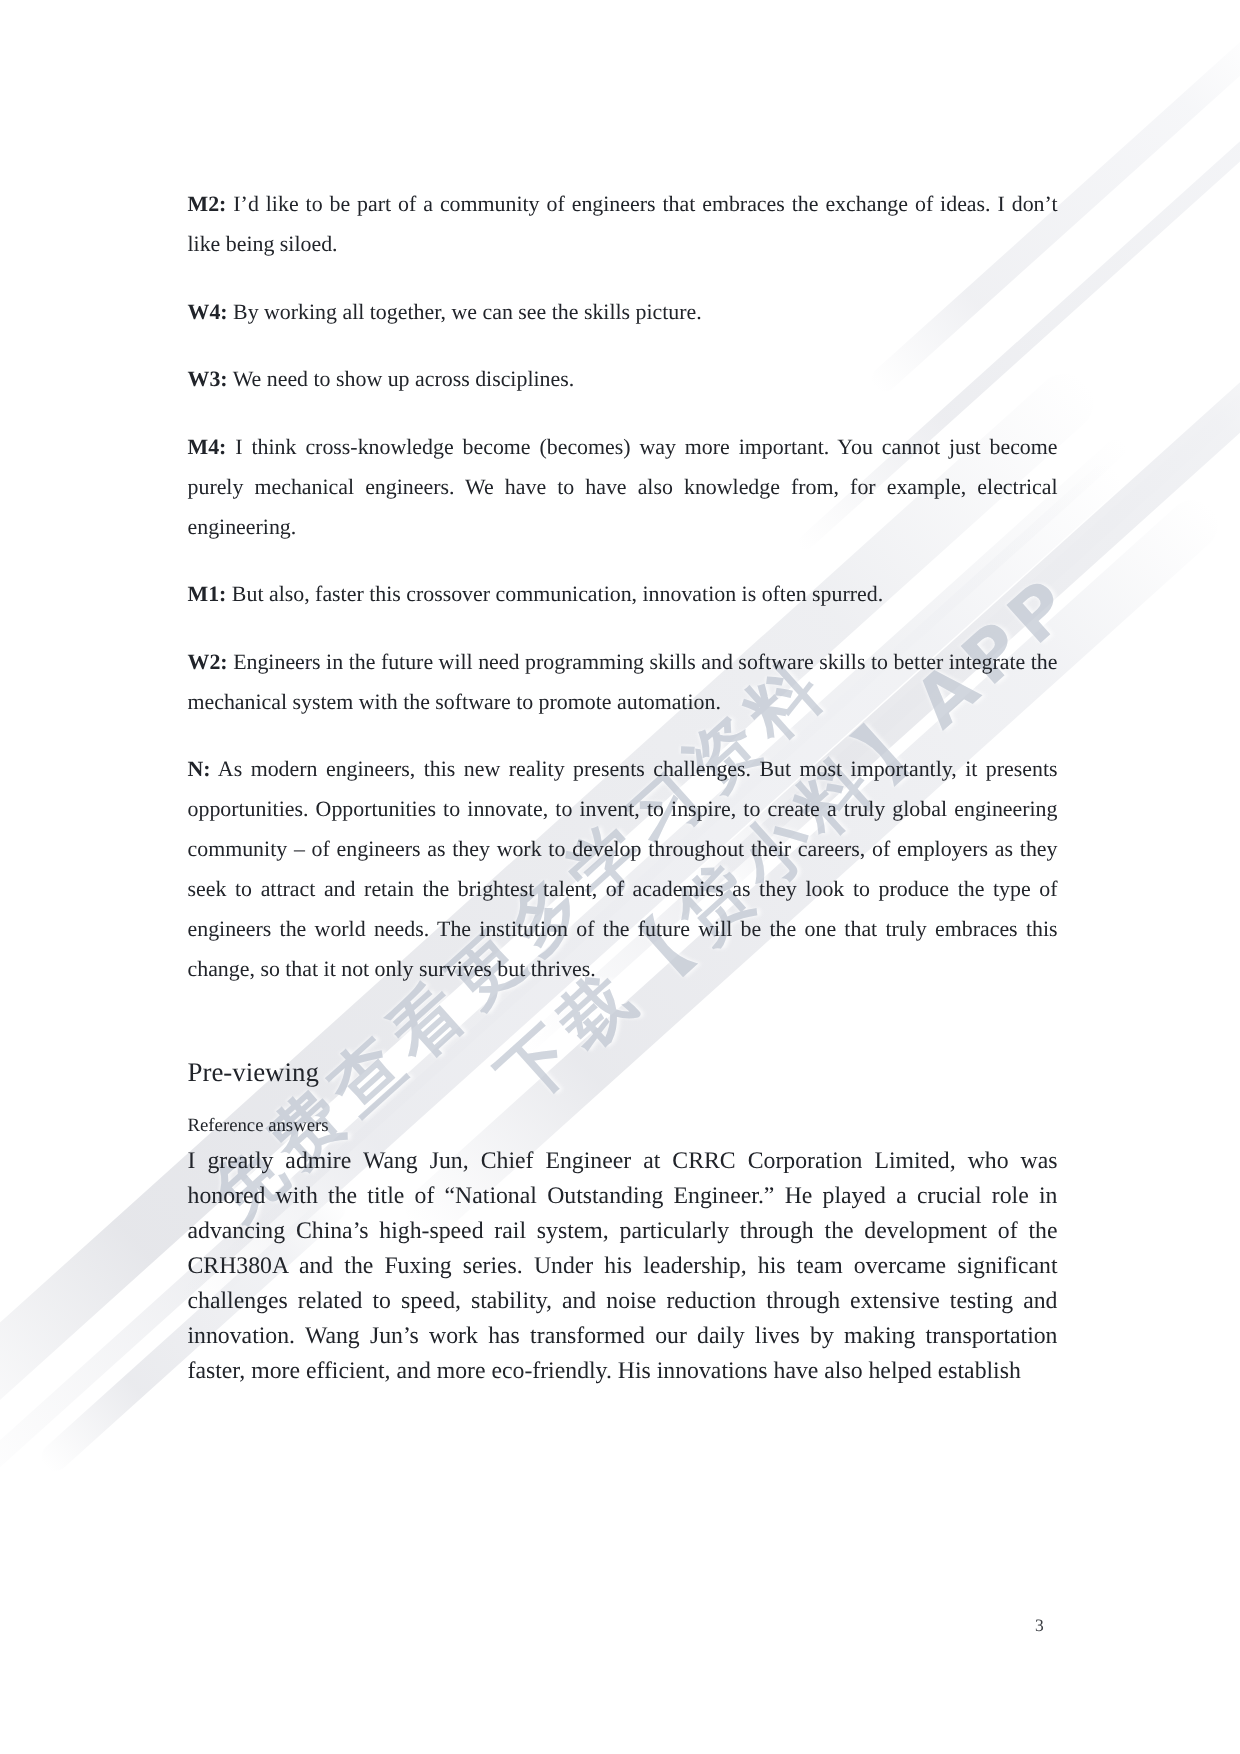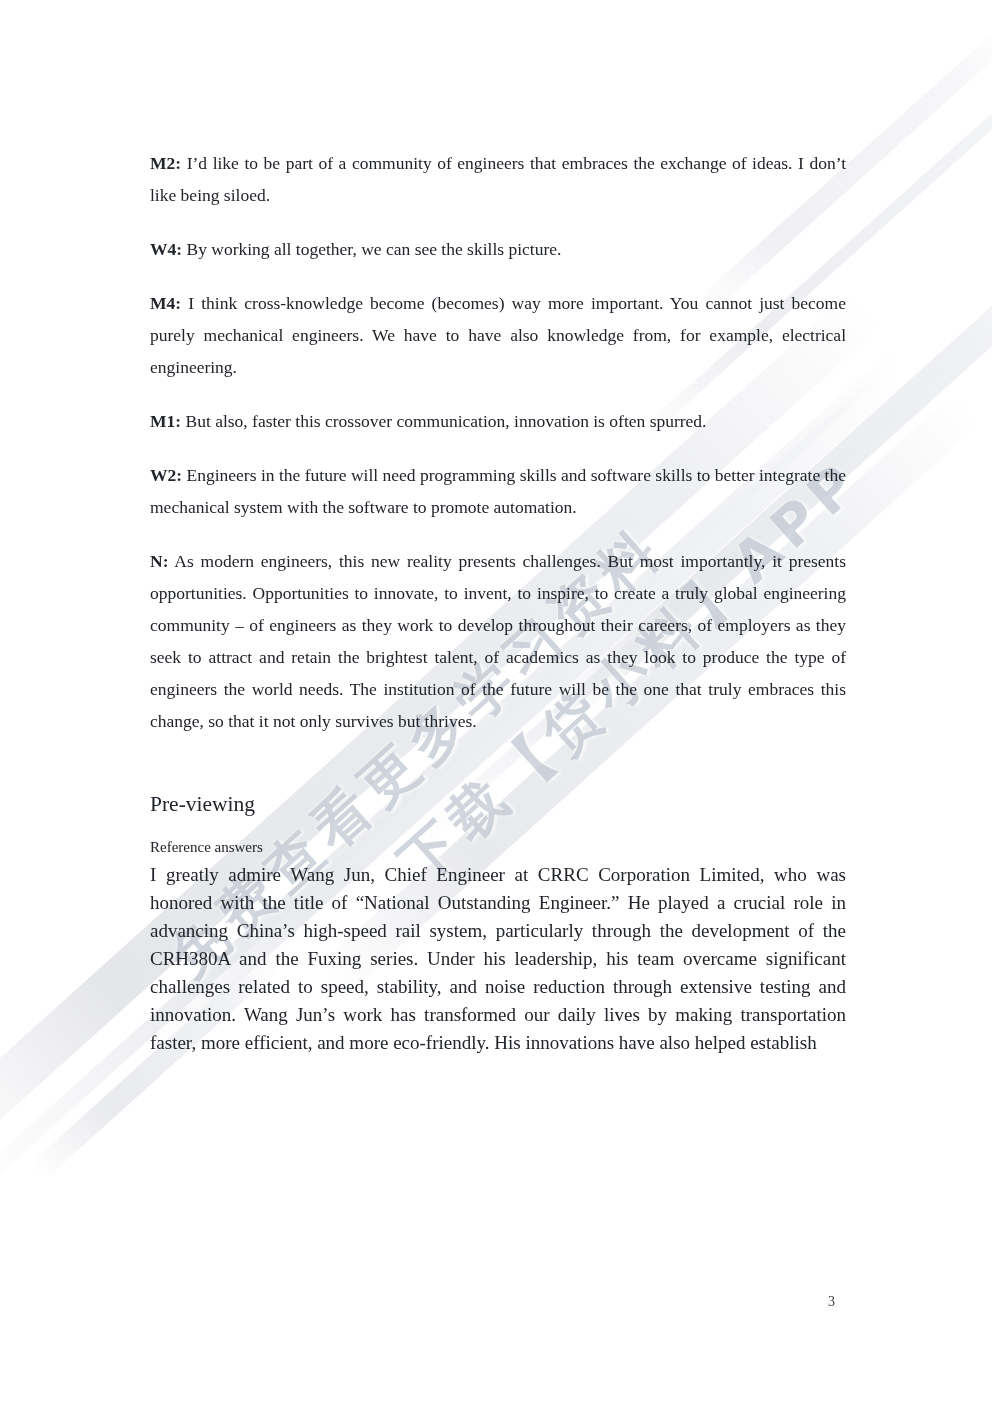--- a/index.html
+++ b/index.html
@@ -106,20 +106,24 @@
       <b class="speaker">M2:</b>
       <span>I’d like to be part of a community of engineers that embraces the exchange of ideas. I don’t like being siloed.</span>
     </p>
 
     <p class="para">
       <b class="speaker">W4:</b>
       <span>By working all together, we can see the skills picture.</span>
     </p>
 
 
+    <p class="para">
+      <b class="speaker">W3:</b>
+      <span>We need to show up across disciplines.</span>
+    </p>
 
     <p class="para">
       <b class="speaker">M4:</b>
       <span>I think cross-knowledge become (becomes) way more important. You cannot just become purely mechanical engineers. We have to have also knowledge from, for example, electrical engineering.</span>
     </p>
 
     <p class="para">
       <b class="speaker">M1:</b>
       <span>But also, faster this crossover communication, innovation is often spurred.</span>
     </p>

